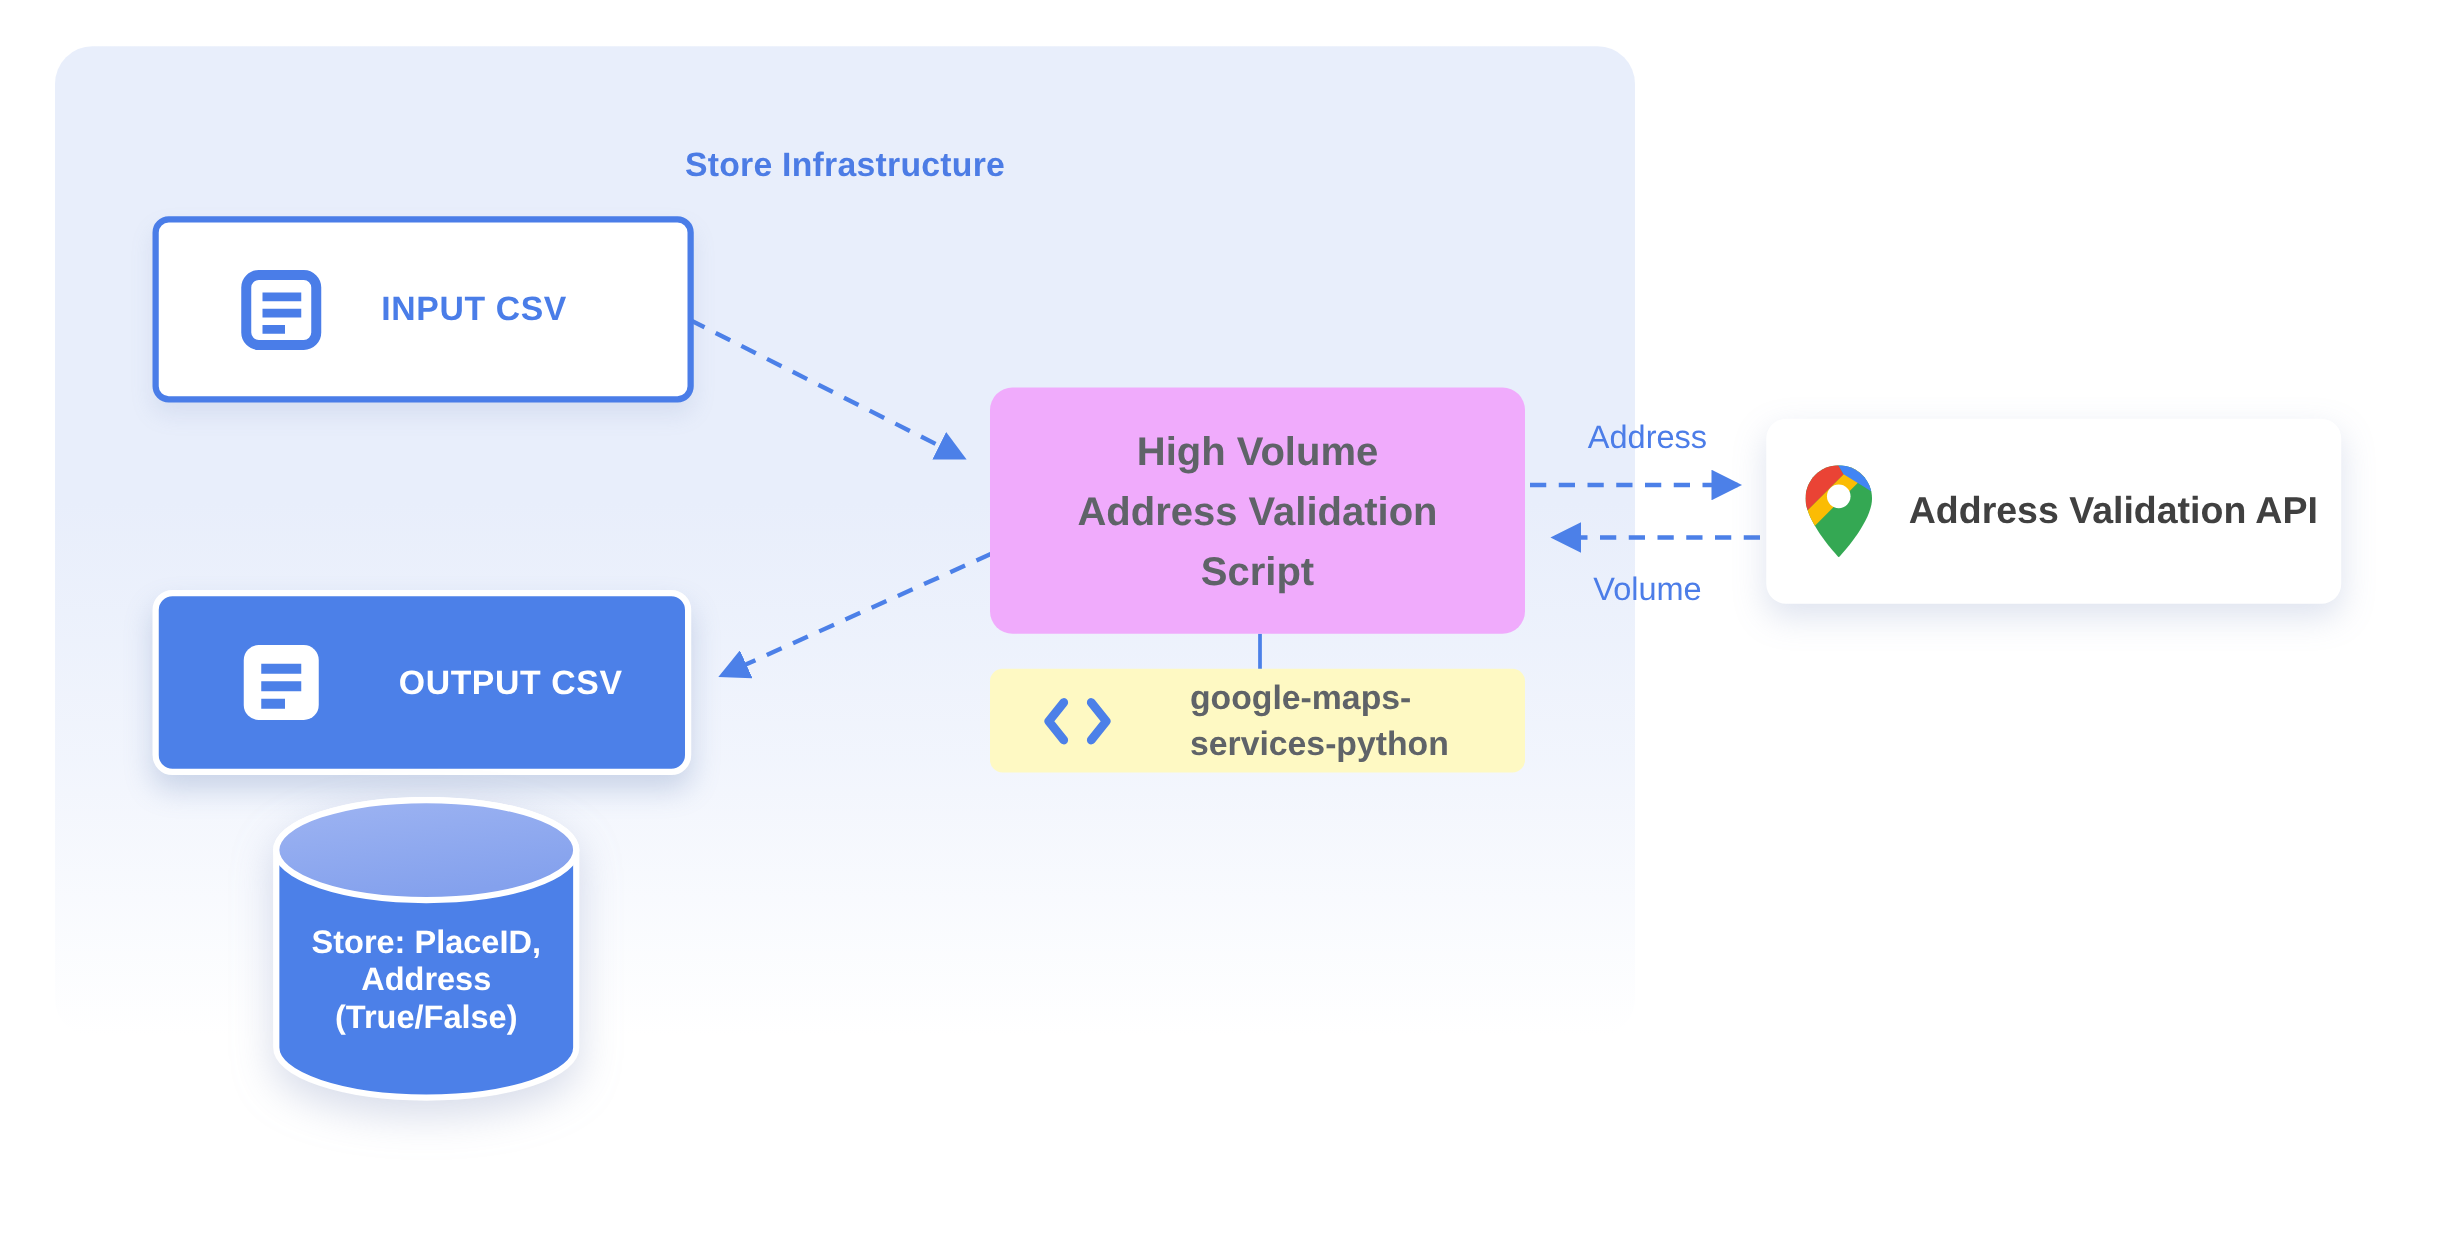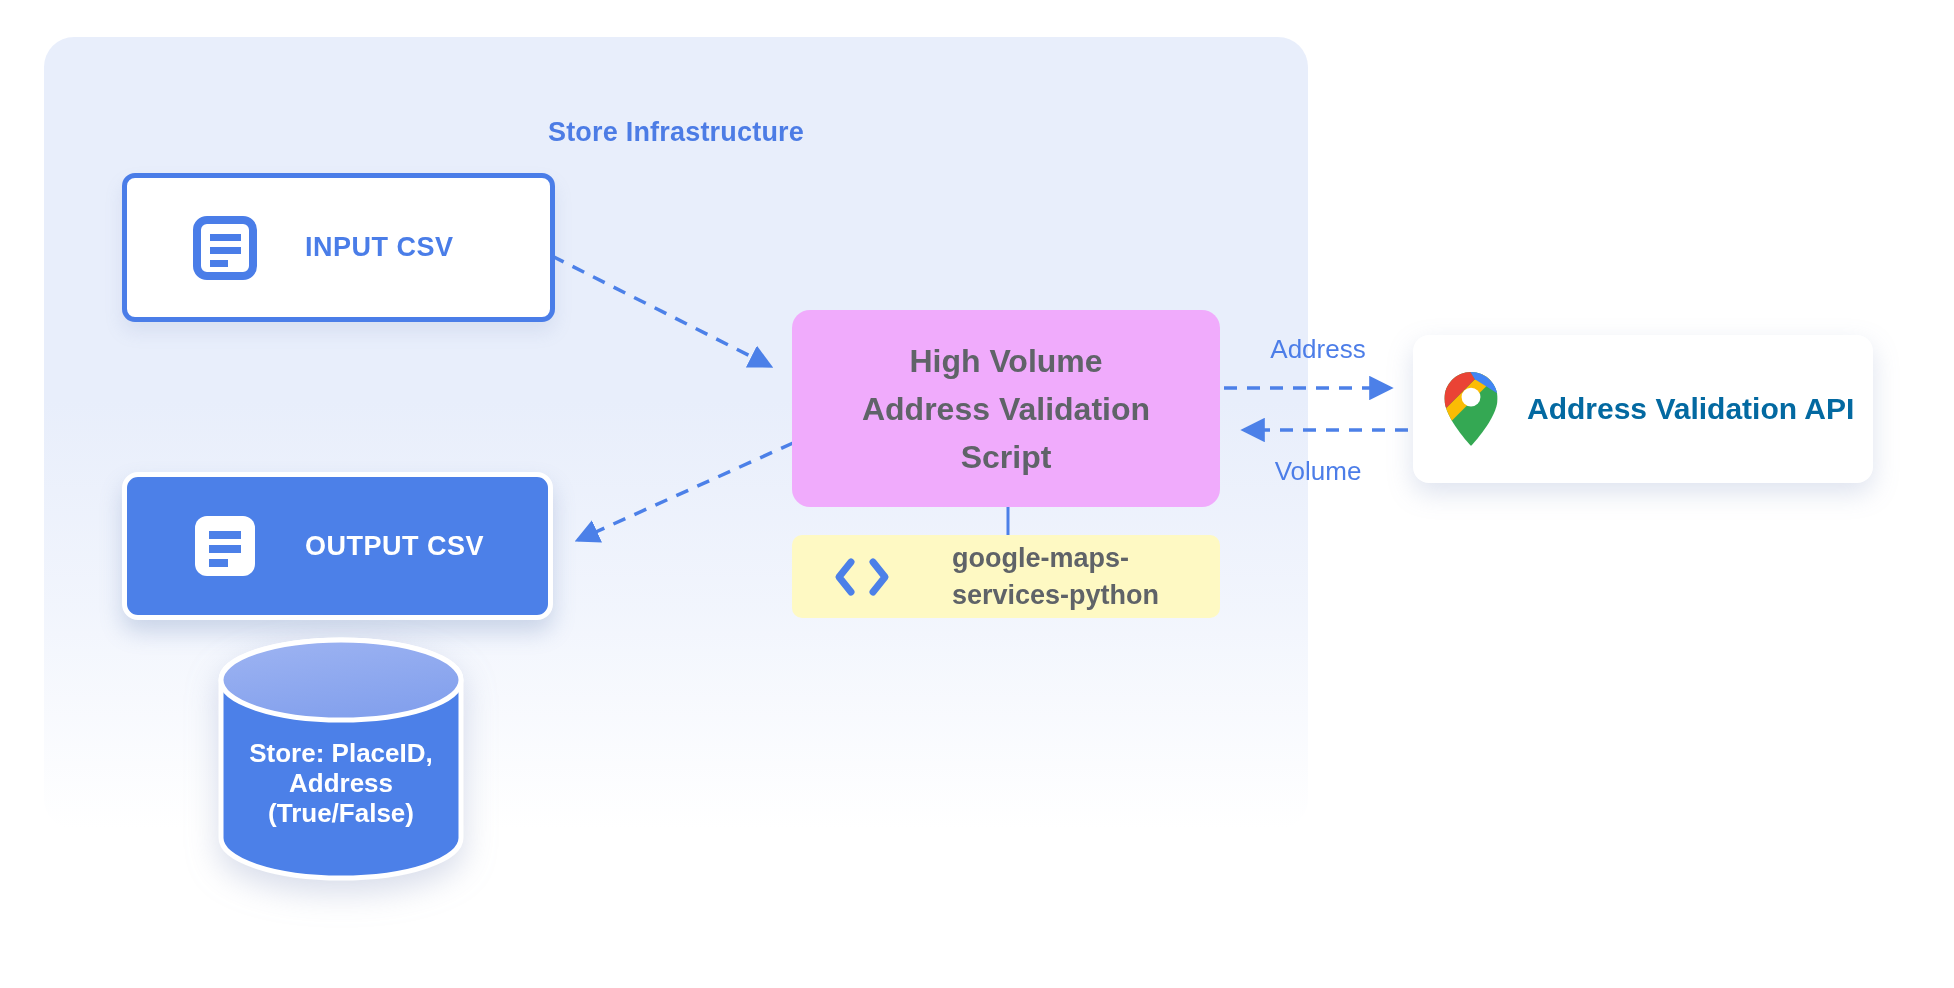--- a/index.html
+++ b/index.html
@@ -59,21 +59,21 @@
     letter-spacing: 0.5px;
   }
 
   .output-box {
     left: 122px; top: 472px;
     width: 431px; height: 148px;
     background: #4c80e8;
     border: 5px solid #ffffff;
     border-radius: 16px;
     padding-left: 62px;
-    gap: 44px;
+    gap: 58px;
     box-shadow: 0 12px 22px rgba(110,135,185,0.30);
   }
   .output-box .node-label {
     font-size: 27px;
     color: #ffffff;
     letter-spacing: 0.5px;
   }
 
   .script-box {
     left: 792px; top: 310px;
@@ -108,21 +108,21 @@
     left: 1413px; top: 335px;
     width: 460px; height: 148px;
     background: #ffffff;
     border-radius: 16px;
     padding-left: 30px;
     gap: 28px;
     box-shadow: 0 10px 26px rgba(125,145,190,0.25);
   }
   .api-box .node-label {
     font-size: 30px;
-    color: #0369a1;
+    color: #404040;
   }
 
   
   .edge-label {
     position: absolute;
     width: 200px;
     text-align: center;
     font-size: 26px;
     color: #4c7de8;
   }

